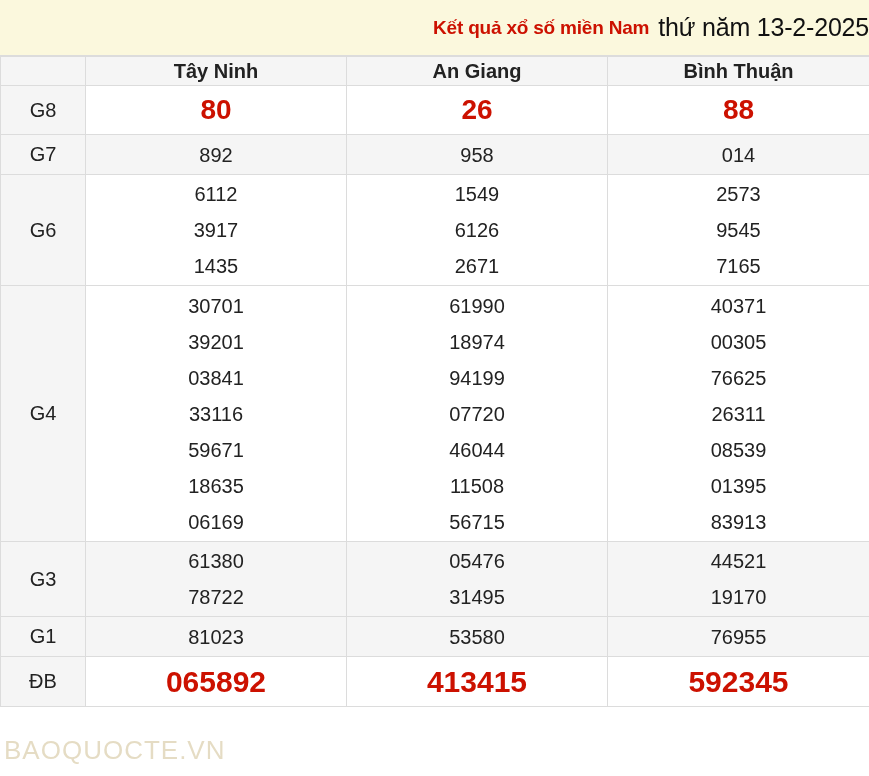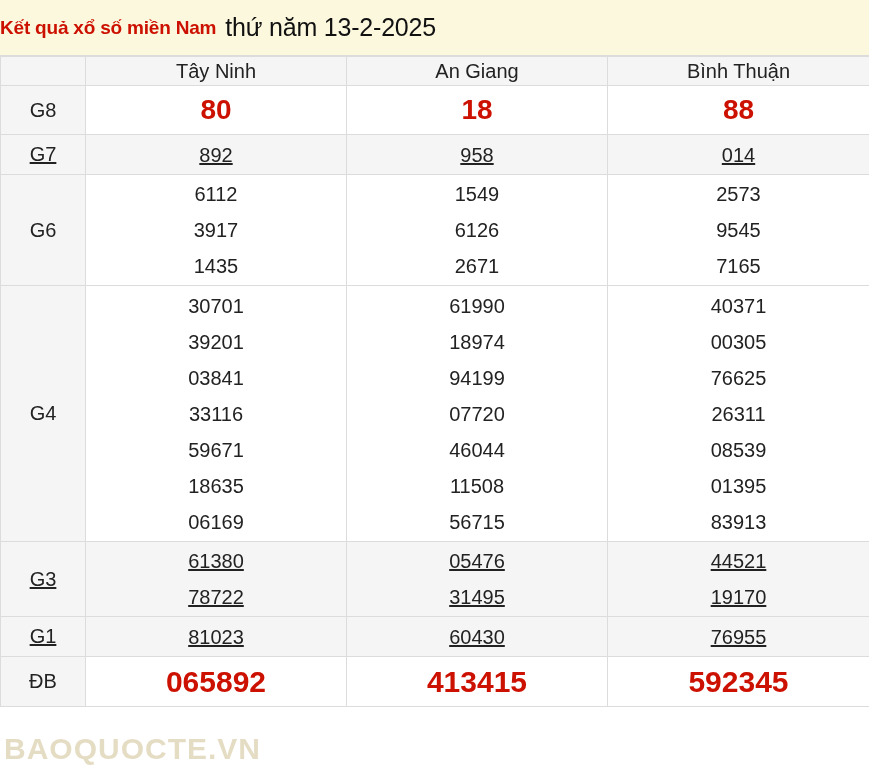--- a/index.html
+++ b/index.html
@@ -18,21 +18,21 @@
     width: 869px;
     height: 776px;
     box-sizing: border-box;
   }
   .title-bar {
     height: 56px;
     background: #fbf8dd;
     border-bottom: 1px solid #dcdcdc;
     display: flex;
     align-items: center;
-    justify-content: flex-start;
+    justify-content: flex-end;
     box-sizing: border-box;
   }
   .title-bar .t1 {
     color: #cc1100;
     font-size: 19px;
     font-weight: bold;
     letter-spacing: -0.2px;
   }
   .title-bar .t2 {
     color: #111111;
@@ -55,51 +55,51 @@
     border: 1px solid #dcdcdc;
     text-align: center;
     vertical-align: middle;
     color: #222222;
     font-size: 20px;
     padding: 0;
   }
   thead th {
     background: #f5f5f5;
     font-size: 13px;
-    font-weight: normal;
+    font-weight: bold;
     color: #333333;
     height: 28px;
   }
   thead th.blank { background: #f5f5f5; }
   td.rowlabel {
     background: #f5f5f5;
     font-size: 13px;
     color: #333333;
     font-weight: normal;
   }
-  tr.alt td { background: #f5f5f5; text-decoration: underline; }
+  tr.alt td { background: #f5f5f5; }
   tr td { background: #ffffff; }
 
   .num { display: block; line-height: 36px; }
   .g8 .num { color: #cc1100; font-size: 28px; font-weight: bold; line-height: 44px; }
   .db .num { color: #cc1100; font-size: 30px; font-weight: bold; line-height: 46px; }
 
   tr.g8 td { height: 48px; }
   tr.g7 td, tr.g5 td, tr.g2 td, tr.g1 td { height: 39px; }
   tr.g6 td { height: 110px; }
   tr.g4 td { height: 255px; }
   tr.g3 td { height: 74px; }
   tr.db td { height: 49px; }
 
   .watermark {
     position: absolute;
     left: 4px;
     bottom: 10px;
-    font-size: 30px;
-    font-weight: bold;
+    font-size: 26px;
+    font-weight: normal;
     color: rgba(170,140,60,0.30);
     letter-spacing: 1px;
     pointer-events: none;
     font-family: "Liberation Sans", sans-serif;
     margin-top: 35px;
   }
 </style>
 </head>
 <body>
 
@@ -125,21 +125,21 @@
         <th>Bình Thuận</th>
       </tr>
     </thead>
     <tbody>
         <tr class="g8">
           <td class="rowlabel">G8</td>
           <td>
             <span class="num">80</span>
           </td>
           <td>
-            <span class="num">18</span>
+            <span class="num">26</span>
           </td>
           <td>
             <span class="num">88</span>
           </td>
         </tr>
         <tr class="g7 alt">
           <td class="rowlabel">G7</td>
           <td>
             <span class="num">892</span>
           </td>
@@ -212,21 +212,21 @@
             <span class="num">44521</span>
             <span class="num">19170</span>
           </td>
         </tr>
         <tr class="g1 alt">
           <td class="rowlabel">G1</td>
           <td>
             <span class="num">81023</span>
           </td>
           <td>
-            <span class="num">60430</span>
+            <span class="num">53580</span>
           </td>
           <td>
             <span class="num">76955</span>
           </td>
         </tr>
         <tr class="db">
           <td class="rowlabel">ĐB</td>
           <td>
             <span class="num">065892</span>
           </td>

